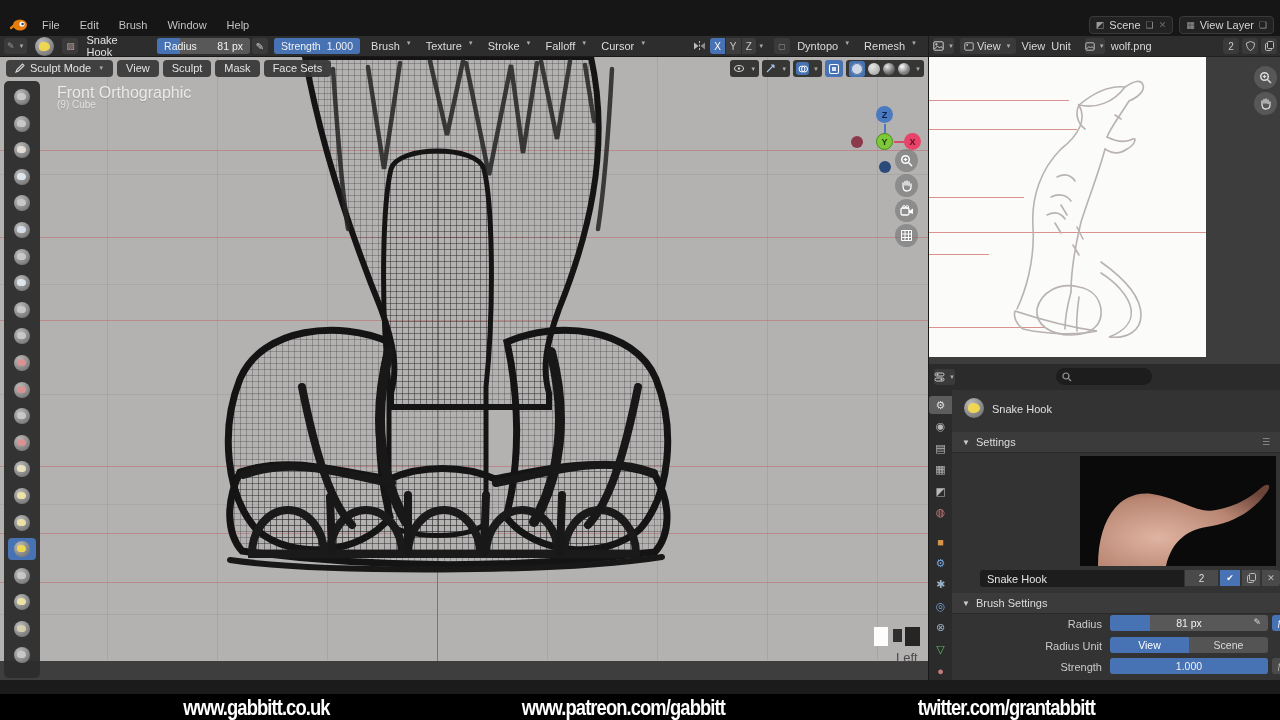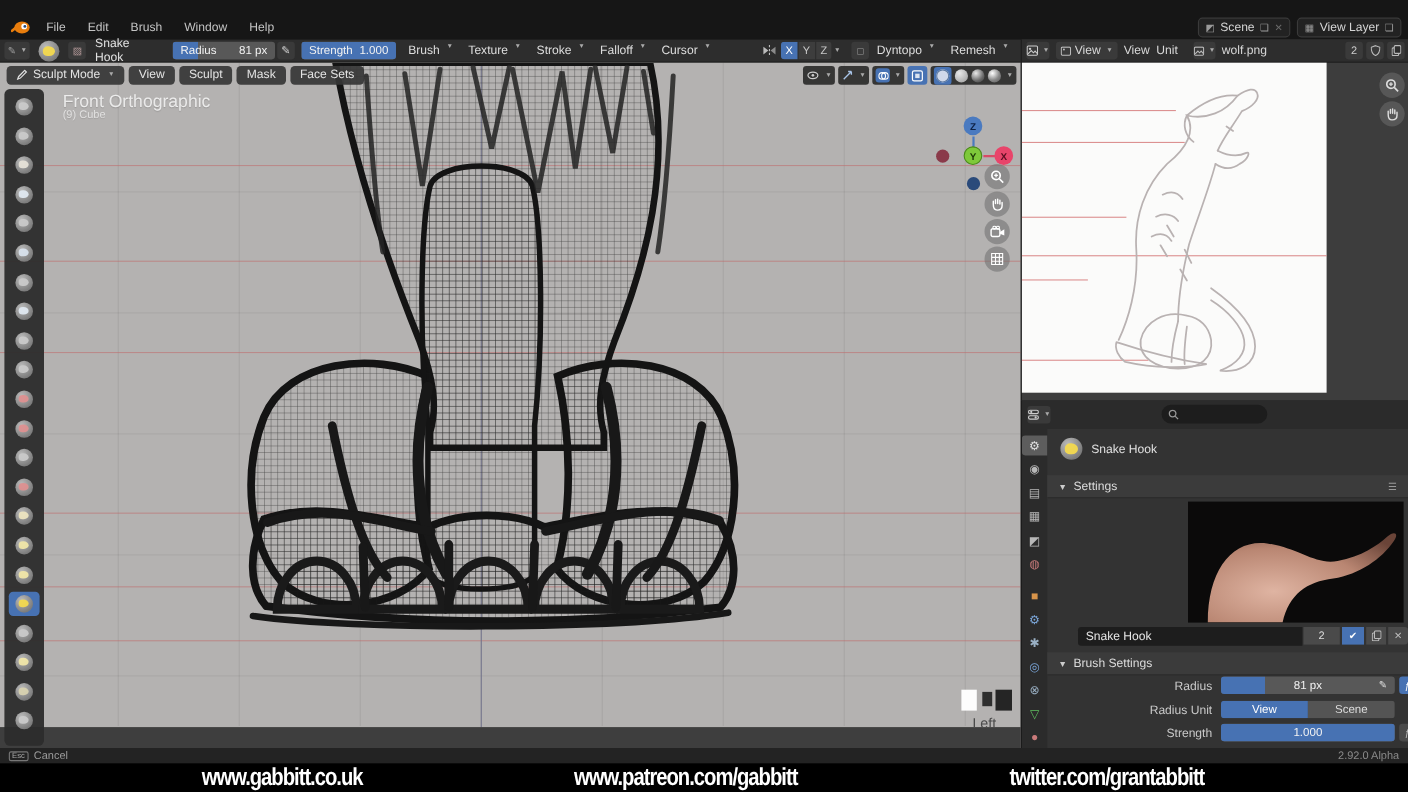--- a/index.html
+++ b/index.html
@@ -52,21 +52,21 @@
   
   #toolcol { position:absolute; left:4px; top:24px; width:36px; height:597px; background:rgba(44,44,44,.95); border-radius:5px; display:flex; flex-direction:column; align-items:center; padding-top:5px; gap:4.6px; }
   .tbtn { width:28px; height:22px; border-radius:4px; display:flex; align-items:center; justify-content:center; }
   .tbtn.sel { background:#4772b3; }
   
   .gizdot { position:absolute; border-radius:50%; display:flex; align-items:center; justify-content:center; font-size:9px; font-weight:bold; color:#1c1c1c; }
   .navbtn { position:absolute; width:23px; height:23px; border-radius:50%; background:rgba(110,110,110,.55); display:flex; align-items:center; justify-content:center; }
   
   #cast { position:absolute; left:874px; top:570px; }
   #cast .mbtn { position:absolute; top:0; }
-  #cast-label { position:absolute; top:23px; left:10px; color:#4a4a4a; font-size:13px; }
+  #cast-label { position:absolute; top:23px; left:22px; color:#4a4a4a; font-size:13px; }
 
   
   #imged { position:absolute; left:928px; top:36px; width:352px; height:328px; background:#3d3d3d; border-left:1px solid #1a1a1a; }
   #imged-header { position:absolute; left:0; top:0; width:352px; height:21px; background:#2d2d2d; border-bottom:1px solid #202020; display:flex; align-items:center; padding:0 4px; gap:6px; }
   .mtext { color:#d8d8d8; font-size:11px; }
   #img-canvas { position:absolute; left:0; top:21px; width:277px; height:300px; background:#fbfbfa; }
   .pinkline { position:absolute; height:1px; background:rgba(210,110,110,.75); }
 
   
   #props { position:absolute; left:928px; top:364px; width:352px; height:316px; background:#333333; border-left:1px solid #1a1a1a; overflow:hidden; }
@@ -694,25 +694,20 @@
       <span class="prow-label" style="left:25px;top:271px;">Strength</span>
       <span class="slider" style="position:absolute;left:158px;top:268px;width:158px;">
         <span class="fill" style="width: 100%;"></span>
           <span class="sl-c">1.000</span>
       </span>
       <span class="pbtn" style="left:320px;top:268px;">ƒ</span>
 
     </div>
   </div>
 
-  <div id="statusbar">
-    <span class="keycap">Esc</span>
-    <span style="color:#9a9a9a;font-size:10px;">Cancel</span>
-    <span style="margin-left:auto;color:#8a8a8a;font-size:10px;">2.92.0 Alpha</span>
-  </div>
 
   <div id="banner">
     <span class="bantxt">www.gabbitt.co.uk</span>
     <span class="bantxt">www.patreon.com/gabbitt</span>
     <span class="bantxt">twitter.com/grantabbitt</span>
   </div>
 
 </div>
 
 </body></html>

